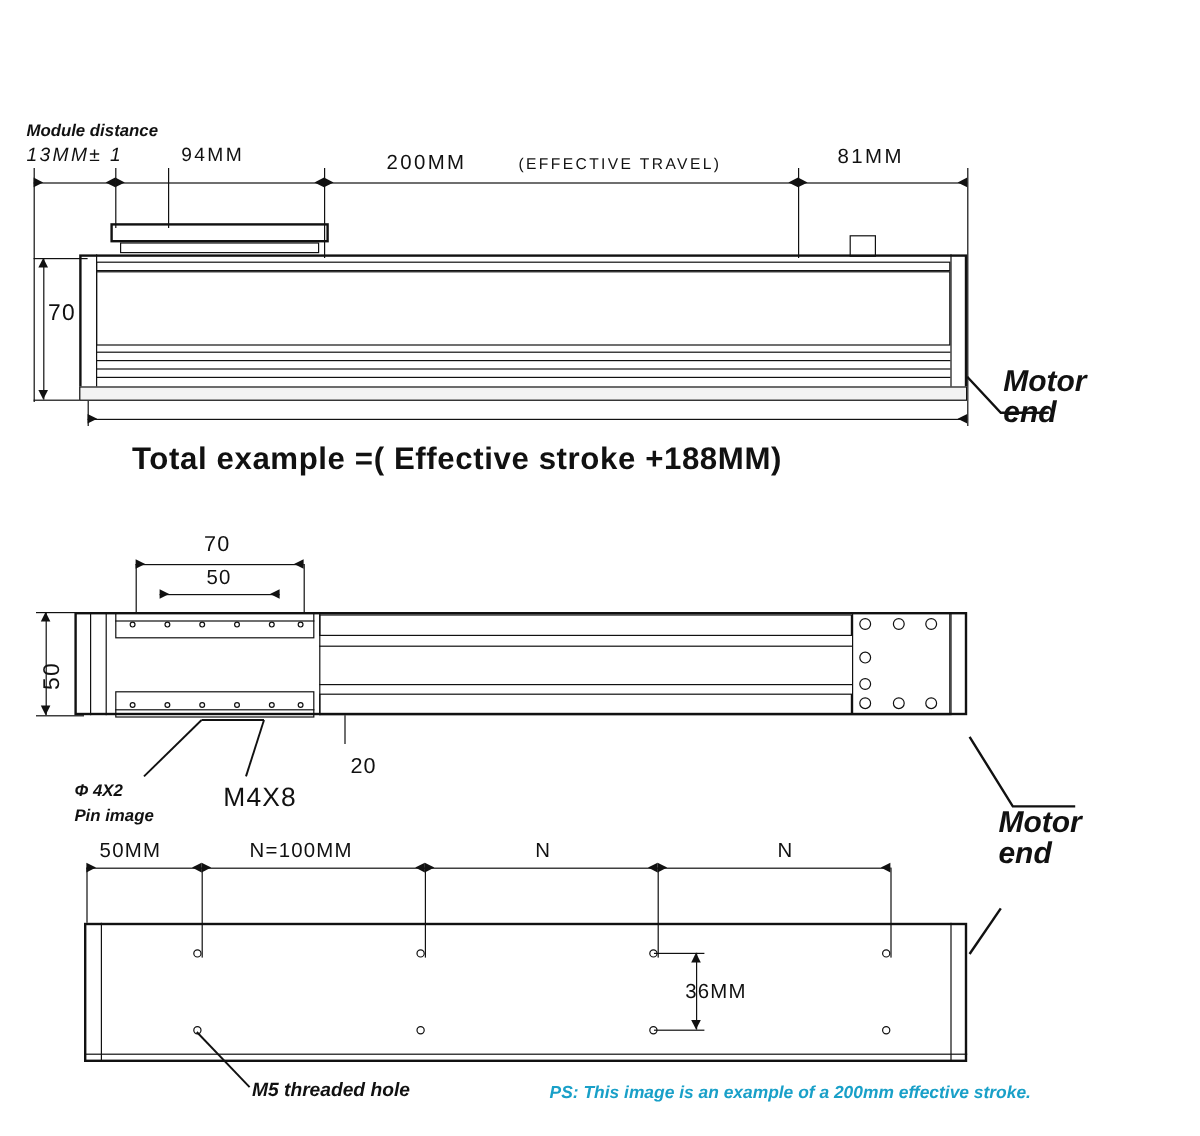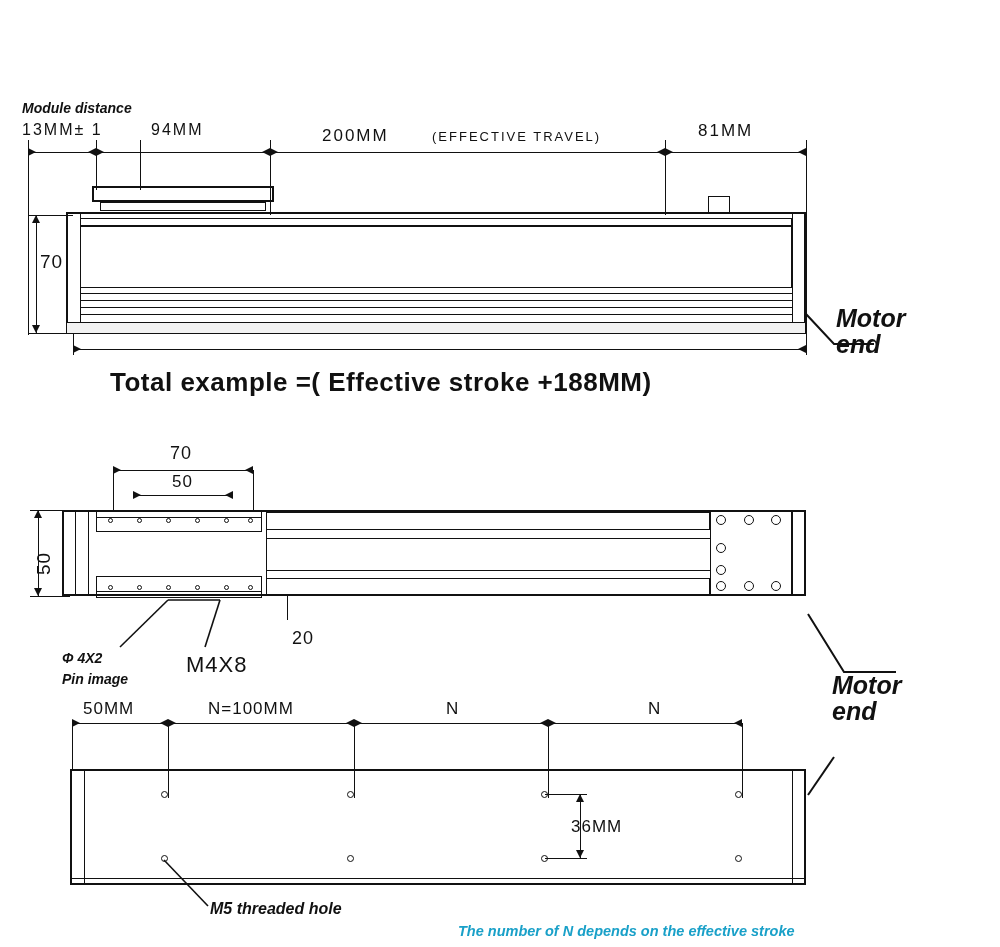--- a/index.html
+++ b/index.html
@@ -134,21 +134,21 @@
 </style>
 </head>
 <body>
 
 <div id="root">
 
 
   <div>
 
     <div class="lbl ital" style="left:22px; top:100px;">Module distance</div>
-    <div class="lbl mono-sp" style="left:22px; top:121px; font-size:16px;">13MM± 1</div>
+    <div class="lbl mono-sp" style="left:22px; top:121px; font-size:16px;font-style:italic;">13MM± 1</div>
     <div class="lbl mono-sp" style="left:151px; top:121px; font-size:16px;">94MM</div>
     <div class="lbl mono-sp" style="left:322px; top:126px; font-size:17px;">200MM</div>
     <div class="lbl mono-sp small" style="left:432px; top:130px;">(EFFECTIVE TRAVEL)</div>
     <div class="lbl mono-sp" style="left:698px; top:121px; font-size:17px;">81MM</div>
 
     <div class="vline thin" style="left:28px; top:140px; height:195px;"></div>
     <div class="vline thin" style="left:96px; top:140px; height:50px;"></div>
     <div class="vline thin" style="left:140px; top:140px; height:50px;"></div>
     <div class="vline thin" style="left:270px; top:140px; height:75px;"></div>
     <div class="vline thin" style="left:665px; top:140px; height:75px;"></div>
@@ -349,17 +349,16 @@
       <polyline points="24,4 68,50" fill="none" stroke="#111" stroke-width="1.6"></polyline>
     </svg>
     <div class="lbl ital" style="left:210px; top:900px; font-size:16px;">M5 threaded hole</div>
 
     <svg class="leader" style="left:800px; top:745px; width:60px; height:60px;">
       <polyline points="8,50 34,12" fill="none" stroke="#111" stroke-width="2"></polyline>
     </svg>
   </div>
 
   <div class="lbl ps" style="left:458px; top:902px;">
-    <br>
-    <span>The number of N depends on the effective stroke</span>
+    <span>PS: This image is an example of a 200mm effective stroke.</span><br>
   </div>
 
 </div>
 
 </body></html>

